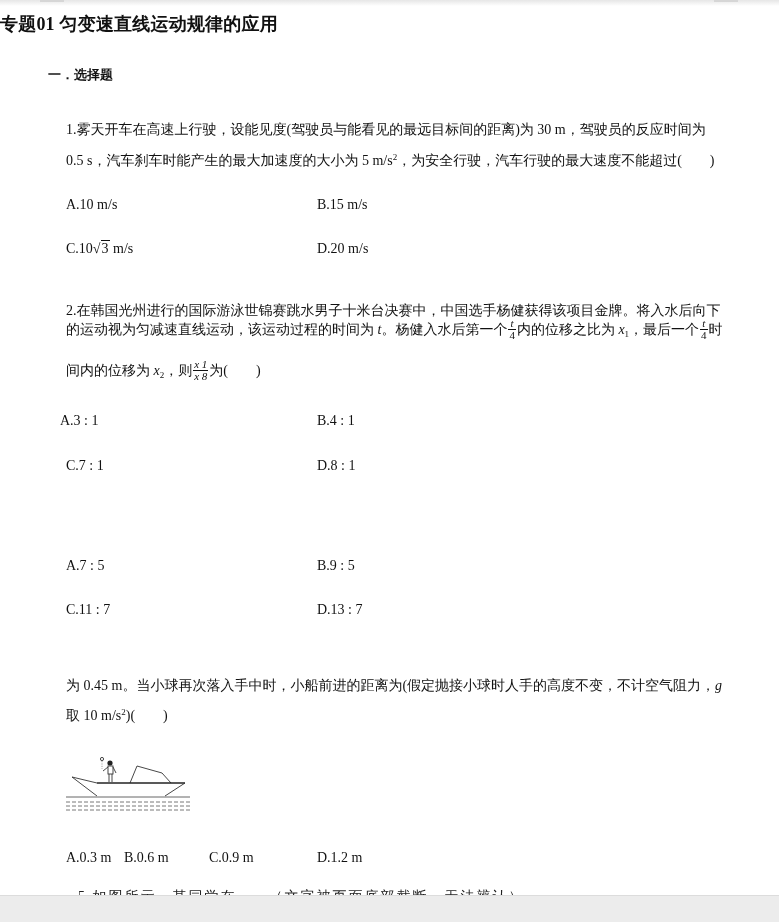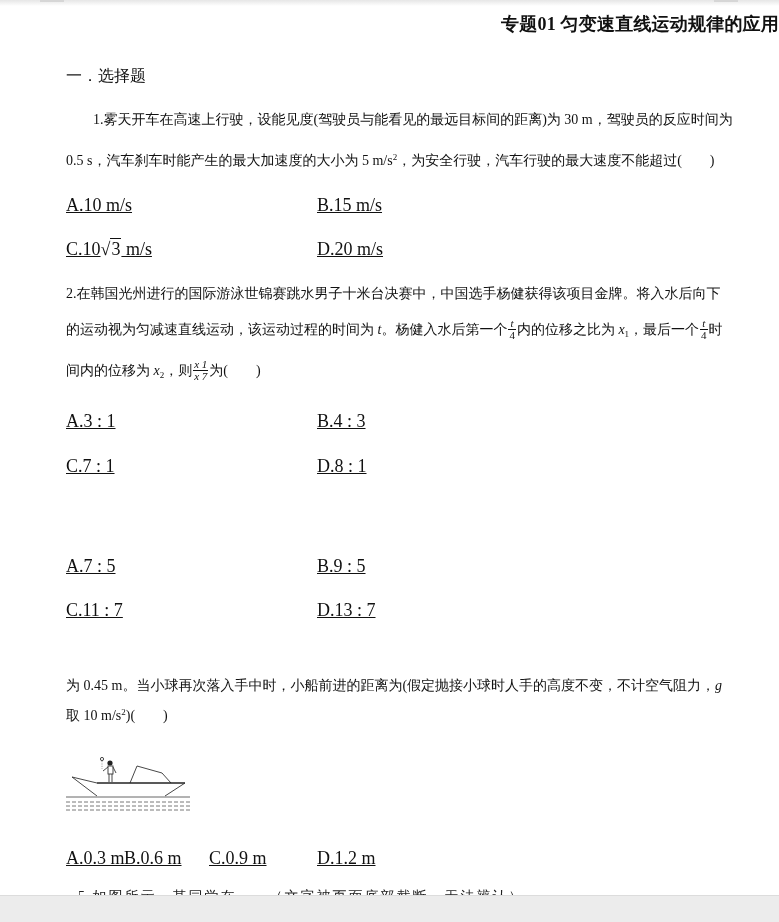--- a/index.html
+++ b/index.html
@@ -15,30 +15,30 @@
       background: #ffffff; overflow: hidden;
     }
     .top-shade {
       position: absolute; left: 0; top: 0; width: 779px; height: 6px;
       background: linear-gradient(#e6e6e6, #ffffff);
     }
     .corner-mark { position: absolute; top: 0; height: 2px; background: #d6d6d6; }
     .corner-mark.left { left: 40px; width: 24px; }
     .corner-mark.right { left: 714px; width: 24px; }
     .title {
-      position: absolute; left: 0; width: 779px; top: 12px; text-align: right;
+      position: absolute; left: 0; width: 779px; top: 12px; text-align: left;
       font-weight: bold; font-size: 18px; letter-spacing: 0.2px;
     }
     .section {
-      position: absolute; left: 66px; top: 66px; font-weight: normal; font-size: 16px;
+      position: absolute; left: 48px; top: 66px; font-weight: bold; font-size: 13px;
     }
     .line {
       position: absolute; left: 66px; font-size: 14px; white-space: nowrap; line-height: 18px;
     }
-    .opt { position: absolute; font-size: 18px; white-space: nowrap; line-height: 18px; text-decoration: underline; }
+    .opt { position: absolute; font-size: 14px; white-space: nowrap; line-height: 18px; }
     sup { font-size: 9px; vertical-align: 5px; line-height: 0; }
     sub { font-size: 9px; vertical-align: -3px; line-height: 0; }
     .frac {
       display: inline-block; vertical-align: middle; text-align: center;
       font-size: 11px; line-height: 11px; margin: 0 1px; position: relative; top: -1px;
     }
     .frac .num { display: block; border-bottom: 1px solid #111; padding: 0 1px; font-style: italic; }
     .frac .den { display: block; padding: 0 1px; }
     .frac.plain .num { font-style: normal; }
     .sqrt { display: inline-block; }
@@ -60,40 +60,40 @@
 <body>
 
 <div class="page">
   <div class="top-shade"></div>
   <div class="corner-mark left"></div>
   <div class="corner-mark right"></div>
 
   <div class="title">专题01  匀变速直线运动规律的应用</div>
   <div class="section">一．选择题</div>
 
-  <div class="line" style="top:111px;margin-left:27px;">1.雾天开车在高速上行驶，设能见度(驾驶员与能看见的最远目标间的距离)为 30 m，驾驶员的反应时间为</div>
+  <div class="line" style="top:121px;">1.雾天开车在高速上行驶，设能见度(驾驶员与能看见的最远目标间的距离)为 30 m，驾驶员的反应时间为</div>
   <div class="line" style="top:152px;">
     <span>0.5 s，汽车刹车时能产生的最大加速度的大小为 5 m/s</span><sup>2</sup><span>，为安全行驶，汽车行驶的最大速度不能超过(　　)</span>
   </div>
   <div class="opt" style="left:66px; top:196px;">A.10 m/s</div>
   <div class="opt" style="left:317px; top:196px;">B.15 m/s</div>
   <div class="opt" style="left:66px; top:240px;">
     <span>C.10</span><span class="sqrt">√<span class="radicand">3</span></span><span> m/s</span>
   </div>
   <div class="opt" style="left:317px; top:240px;">D.20 m/s</div>
 
-  <div class="line" style="top:285px;">2.在韩国光州进行的国际游泳世锦赛跳水男子十米台决赛中，中国选手杨健获得该项目金牌。将入水后向下</div>
+  <div class="line" style="top:302px;">2.在韩国光州进行的国际游泳世锦赛跳水男子十米台决赛中，中国选手杨健获得该项目金牌。将入水后向下</div>
   <div class="line" style="top:319px;">
     <span>的运动视为匀减速直线运动，该运动过程的时间为 </span><span class="ital">t</span><span>。杨健入水后第一个</span><span class="frac"><span class="num">t</span><span class="den">4</span></span><span>内的位移之比为 </span><span class="ital">x</span><sub>1</sub><span>，最后一个</span><span class="frac"><span class="num">t</span><span class="den">4</span></span><span>时</span>
   </div>
   <div class="line" style="top:360px;">
-    <span>间内的位移为 </span><span class="ital">x</span><sub>2</sub><span>，则</span><span class="frac"><span class="num">x 1</span><span class="den ital">x 7</span></span><span>为(　　)</span>
+    <span>间内的位移为 </span><span class="ital">x</span><sub>2</sub><span>，则</span><span class="frac"><span class="num">x 1</span><span class="den ital">x 8</span></span><span>为(　　)</span>
   </div>
-  <div class="opt" style="left:66px; top:412px;">A.3 : 1</div>
-  <div class="opt" style="left:317px; top:412px;">B.4 : 3</div>
+  <div class="opt" style="left:60px; top:412px;">A.3 : 1</div>
+  <div class="opt" style="left:317px; top:412px;">B.4 : 1</div>
   <div class="opt" style="left:66px; top:457px;">C.7 : 1</div>
   <div class="opt" style="left:317px; top:457px;">D.8 : 1</div>
 
   <div class="opt" style="left:66px; top:557px;">A.7 : 5</div>
   <div class="opt" style="left:317px; top:557px;">B.9 : 5</div>
   <div class="opt" style="left:66px; top:601px;">C.11 : 7</div>
   <div class="opt" style="left:317px; top:601px;">D.13 : 7</div>
 
   <div class="line" style="top:677px;">
     <span>为 0.45 m。当小球再次落入手中时，小船前进的距离为(假定抛接小球时人手的高度不变，不计空气阻力，</span><span class="ital">g</span>

